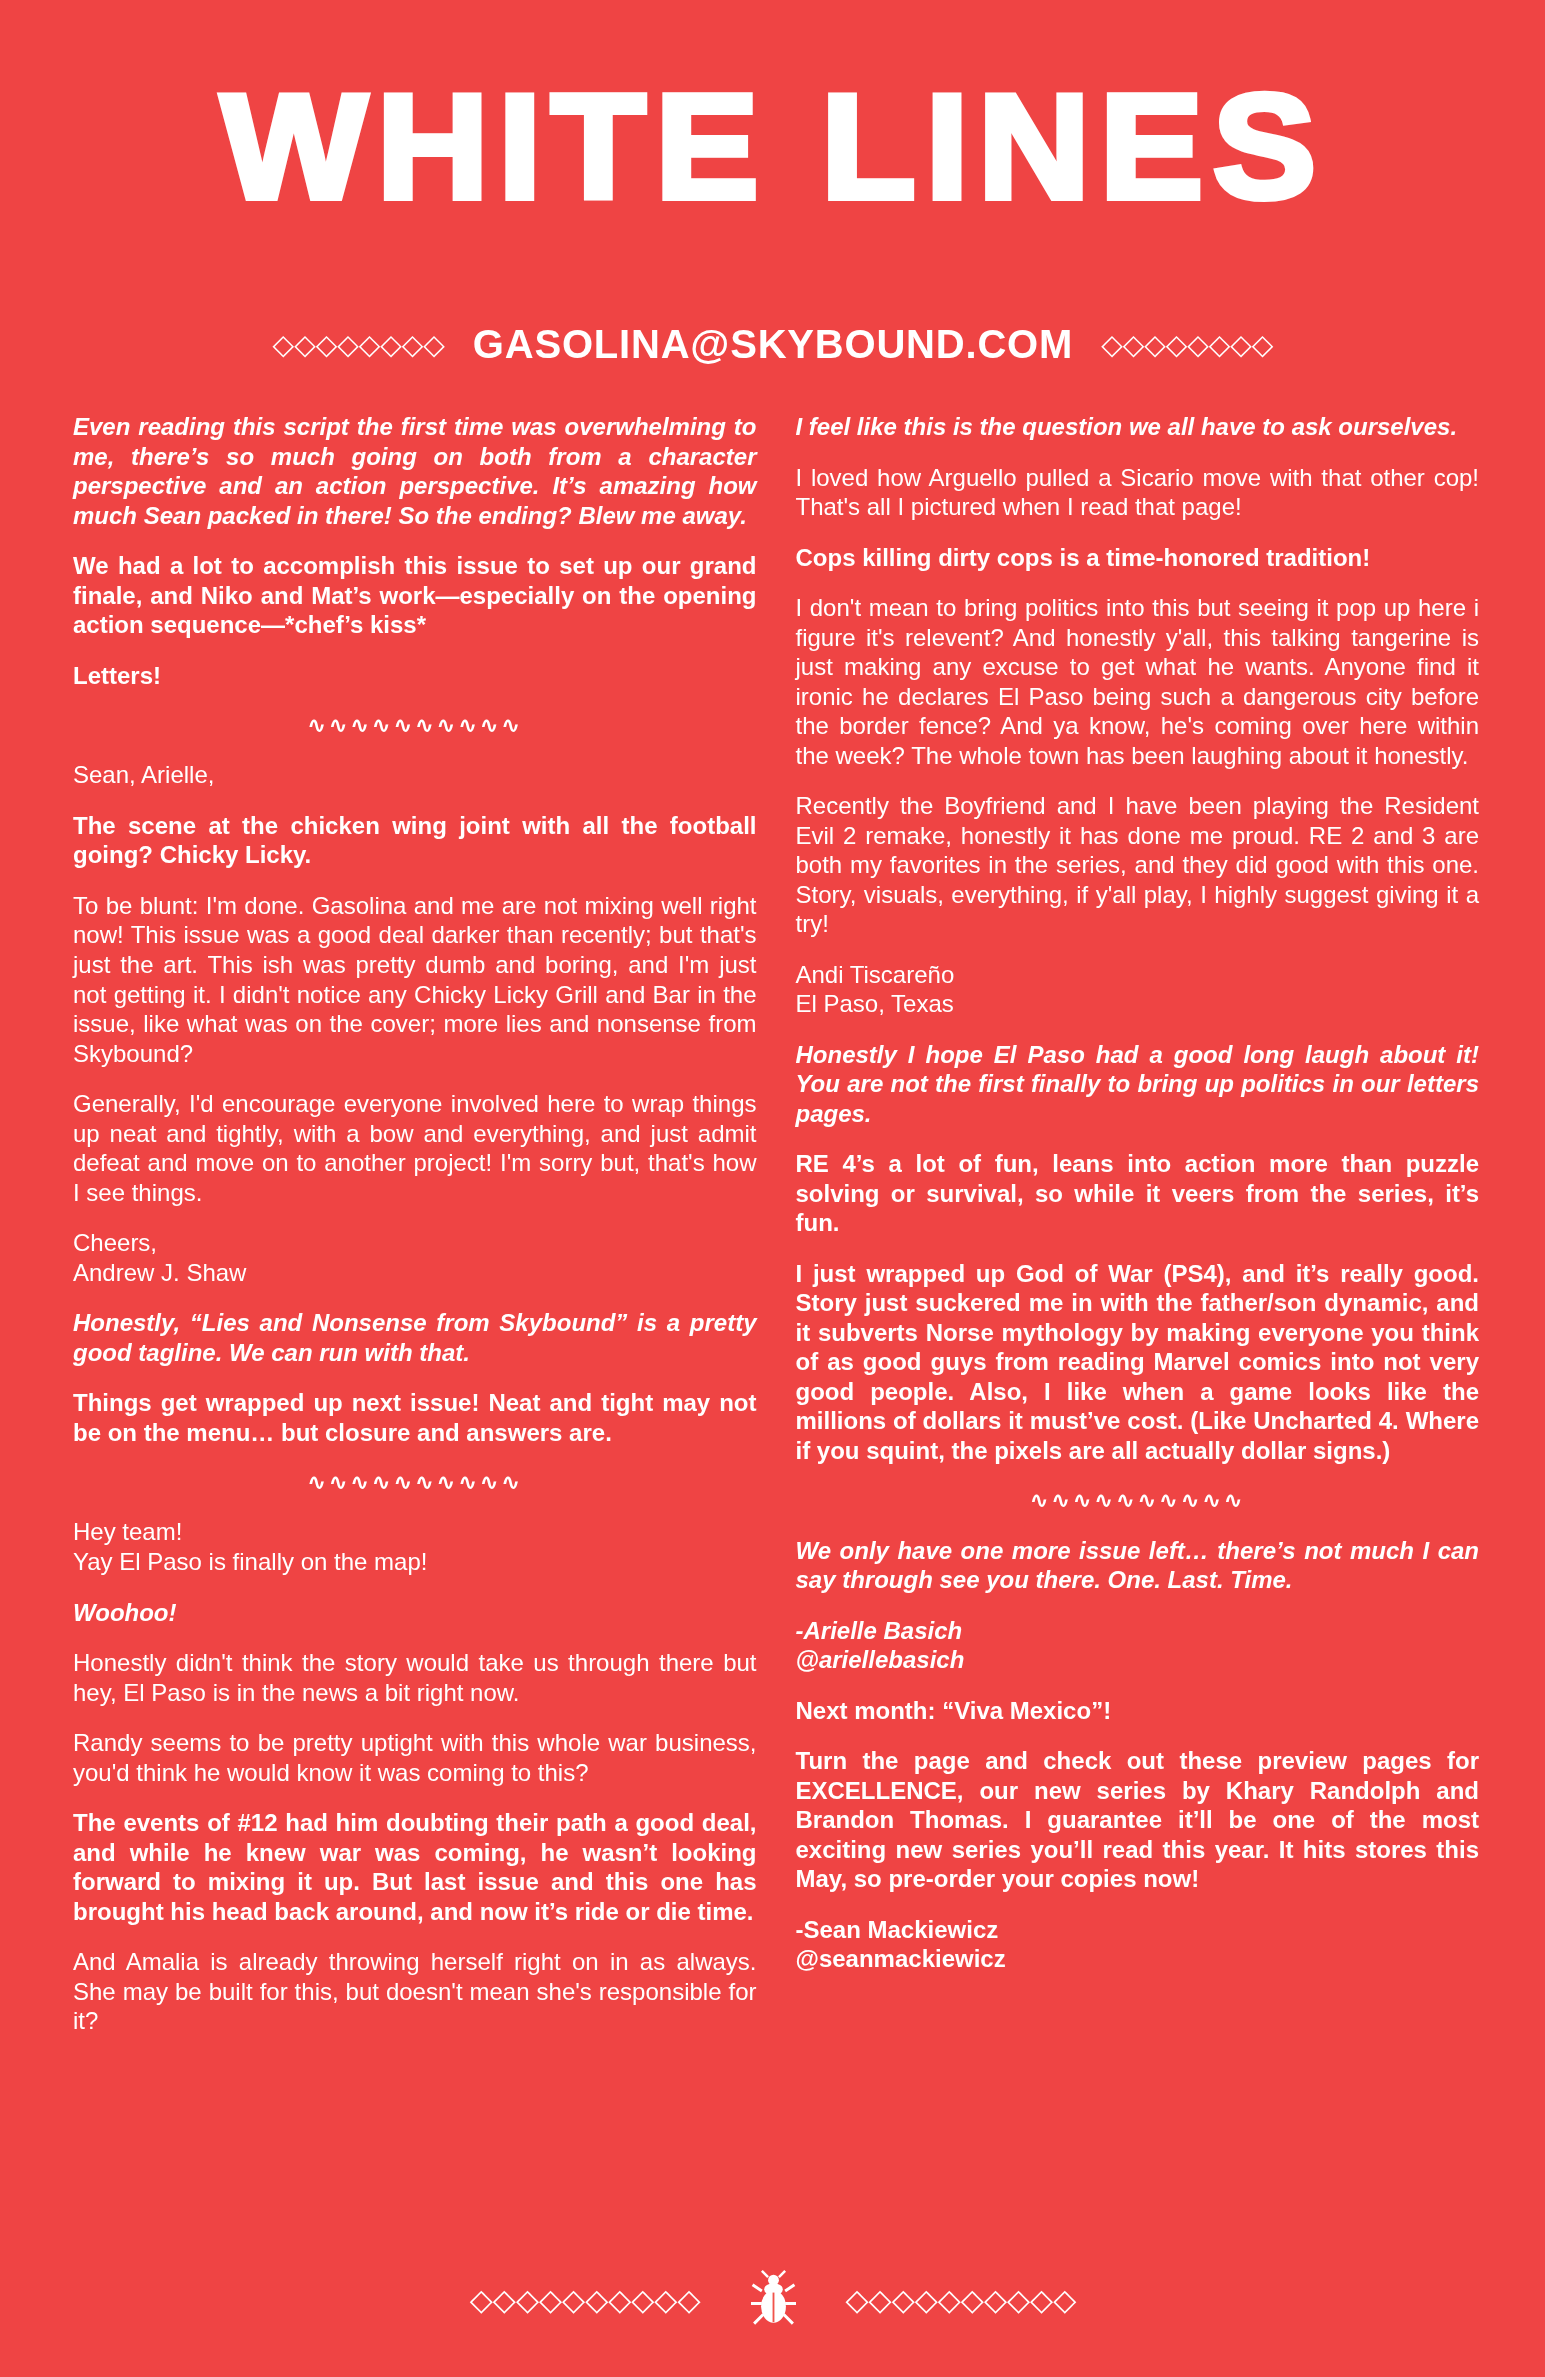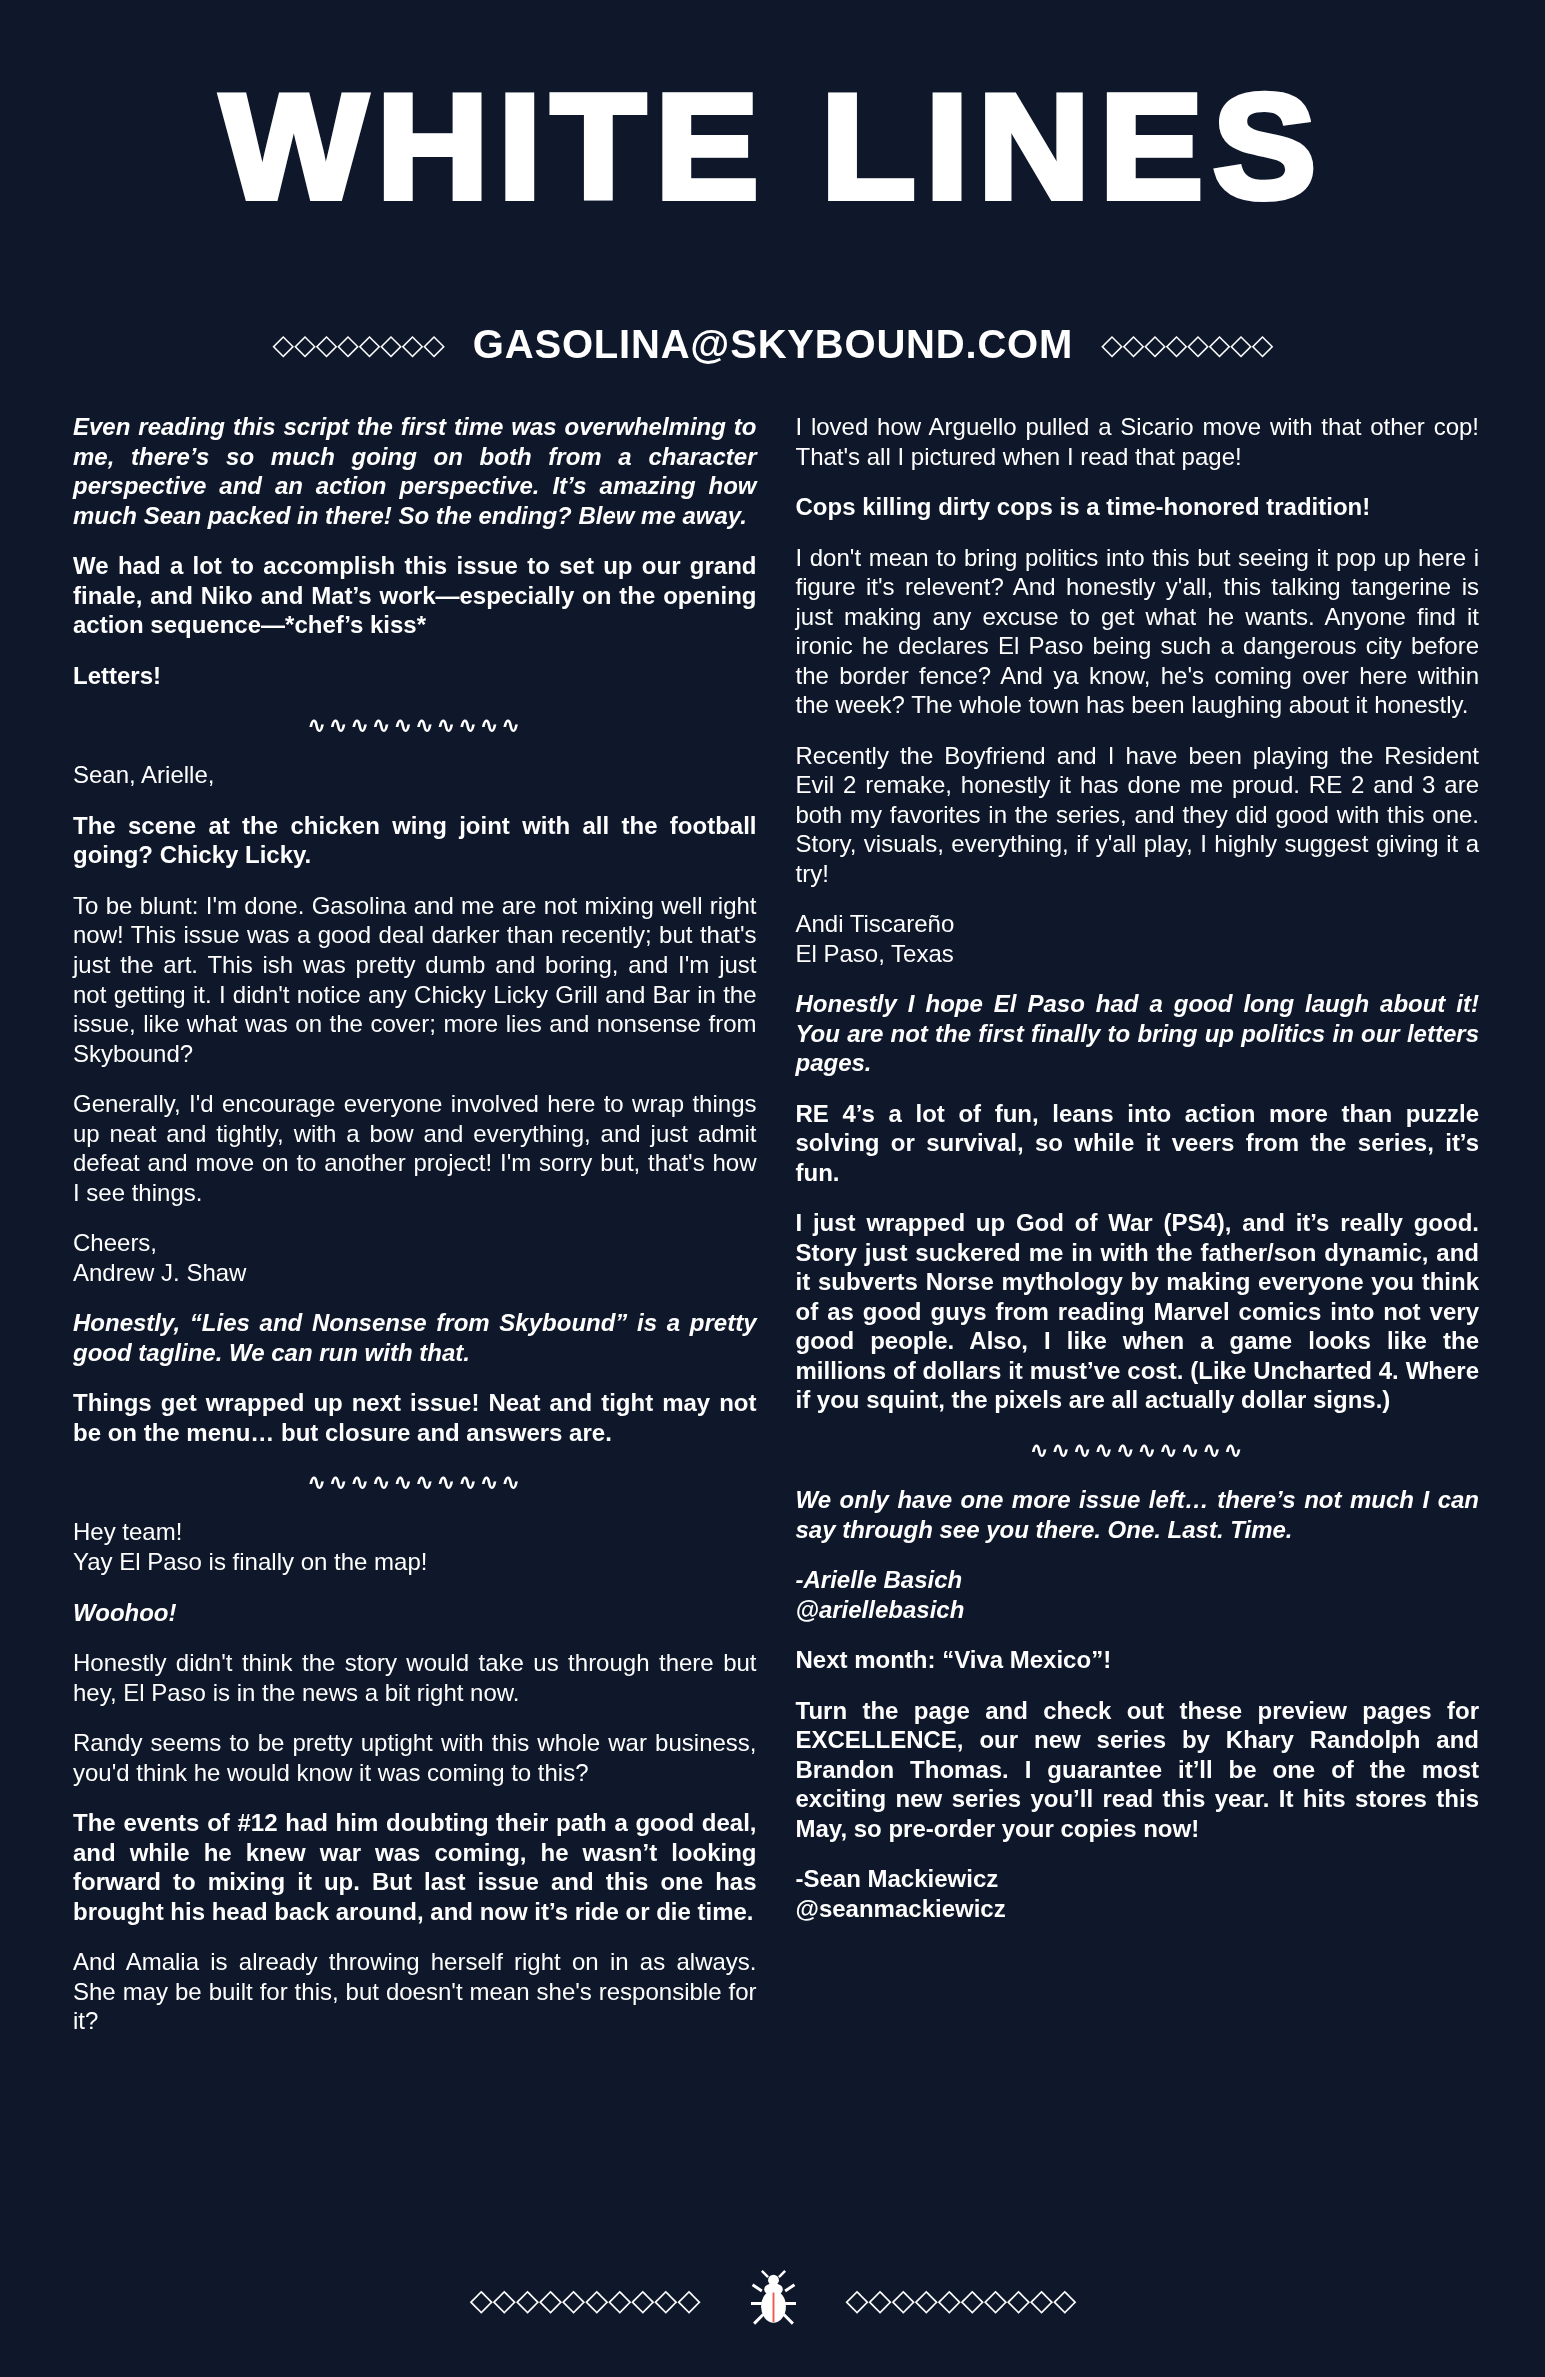--- a/index.html
+++ b/index.html
@@ -38,21 +38,21 @@
   .seg-i { }
   .footer {
     position:absolute; left:0; right:0; bottom:47px;
     display:flex; align-items:center; justify-content:center; gap:50px;
   }
   .footer .chain { font-size:30px; }
 </style>
 </head>
 <body>
 
-<div class="page" style="background: #0f172a; color: rgb(255, 255, 255);">
+<div class="page" style="background: #ef4444; color: rgb(255, 255, 255);">
 
   <div class="title-wrap">
     <div class="page-title">WHITE LINES</div>
   </div>
 
   <div class="email-row">
     <span class="chain">◇◇◇◇◇◇◇◇</span>
     <span class="email">GASOLINA@SKYBOUND.COM</span>
     <span class="chain">◇◇◇◇◇◇◇◇</span>
   </div>
@@ -72,20 +72,21 @@
         <p class="p b">Things get wrapped up next issue! Neat and tight may not be on the menu… but closure and answers are.</p>
         <p class="p divider">∿∿∿∿∿∿∿∿∿∿</p>
         <p class="p">Hey team!<br>Yay El Paso is finally on the map!</p>
         <p class="p bi">Woohoo!</p>
         <p class="p">Honestly didn't think the story would take us through there but hey, El Paso is in the news a bit right now.</p>
         <p class="p">Randy seems to be pretty uptight with this whole war business, you'd think he would know it was coming to this?</p>
         <p class="p b">The events of #12 had him doubting their path a good deal, and while he knew war was coming, he wasn’t looking forward to mixing it up. But last issue and this one has brought his head back around, and now it’s ride or die time.</p>
         <p class="p">And Amalia is already throwing herself right on in as always. She may be built for this, but doesn't mean she's responsible for it?</p>
       </div>
     <div class="col">
+        <p class="p bi">I feel like this is the question we all have to ask ourselves.</p>
         <p class="p">I loved how Arguello pulled a Sicario move with that other cop! That's all I pictured when I read that page!</p>
         <p class="p b">Cops killing dirty cops is a time-honored tradition!</p>
         <p class="p">I don't mean to bring politics into this but seeing it pop up here i figure it's relevent? And honestly y'all, this talking tangerine is just making any excuse to get what he wants. Anyone find it ironic he declares El Paso being such a dangerous city before the border fence? And ya know, he's coming over here within the week? The whole town has been laughing about it honestly.</p>
         <p class="p">Recently the Boyfriend and I have been playing the Resident Evil 2 remake, honestly it has done me proud. RE 2 and 3 are both my favorites in the series, and they did good with this one. Story, visuals, everything, if y'all play, I highly suggest giving it a try!</p>
         <p class="p">Andi Tiscareño<br>El Paso, Texas</p>
         <p class="p bi">Honestly I hope El Paso had a good long laugh about it! You are not the first finally to bring up politics in our letters pages.</p>
         <p class="p b"><span class="seg-i">RE 4’s</span><span> a lot of fun, leans into action more than puzzle solving or survival, so while it veers from the series, it’s fun.</span></p>
         <p class="p b"><span>I just wrapped up </span><span class="seg-i">God of War</span><span> (PS4), and it’s really good. Story just suckered me in with the father/son dynamic, and it subverts Norse mythology by making everyone you think of as good guys from reading Marvel comics into not very good people. Also, I like when a game looks like the millions of dollars it must’ve cost. (Like </span><span class="seg-i">Uncharted 4</span><span>. Where if you squint, the pixels are all actually dollar signs.)</span></p>
         <p class="p divider">∿∿∿∿∿∿∿∿∿∿</p>
         <p class="p bi">We only have one more issue left… there’s not much I can say through see you there. One. Last. Time.</p>

